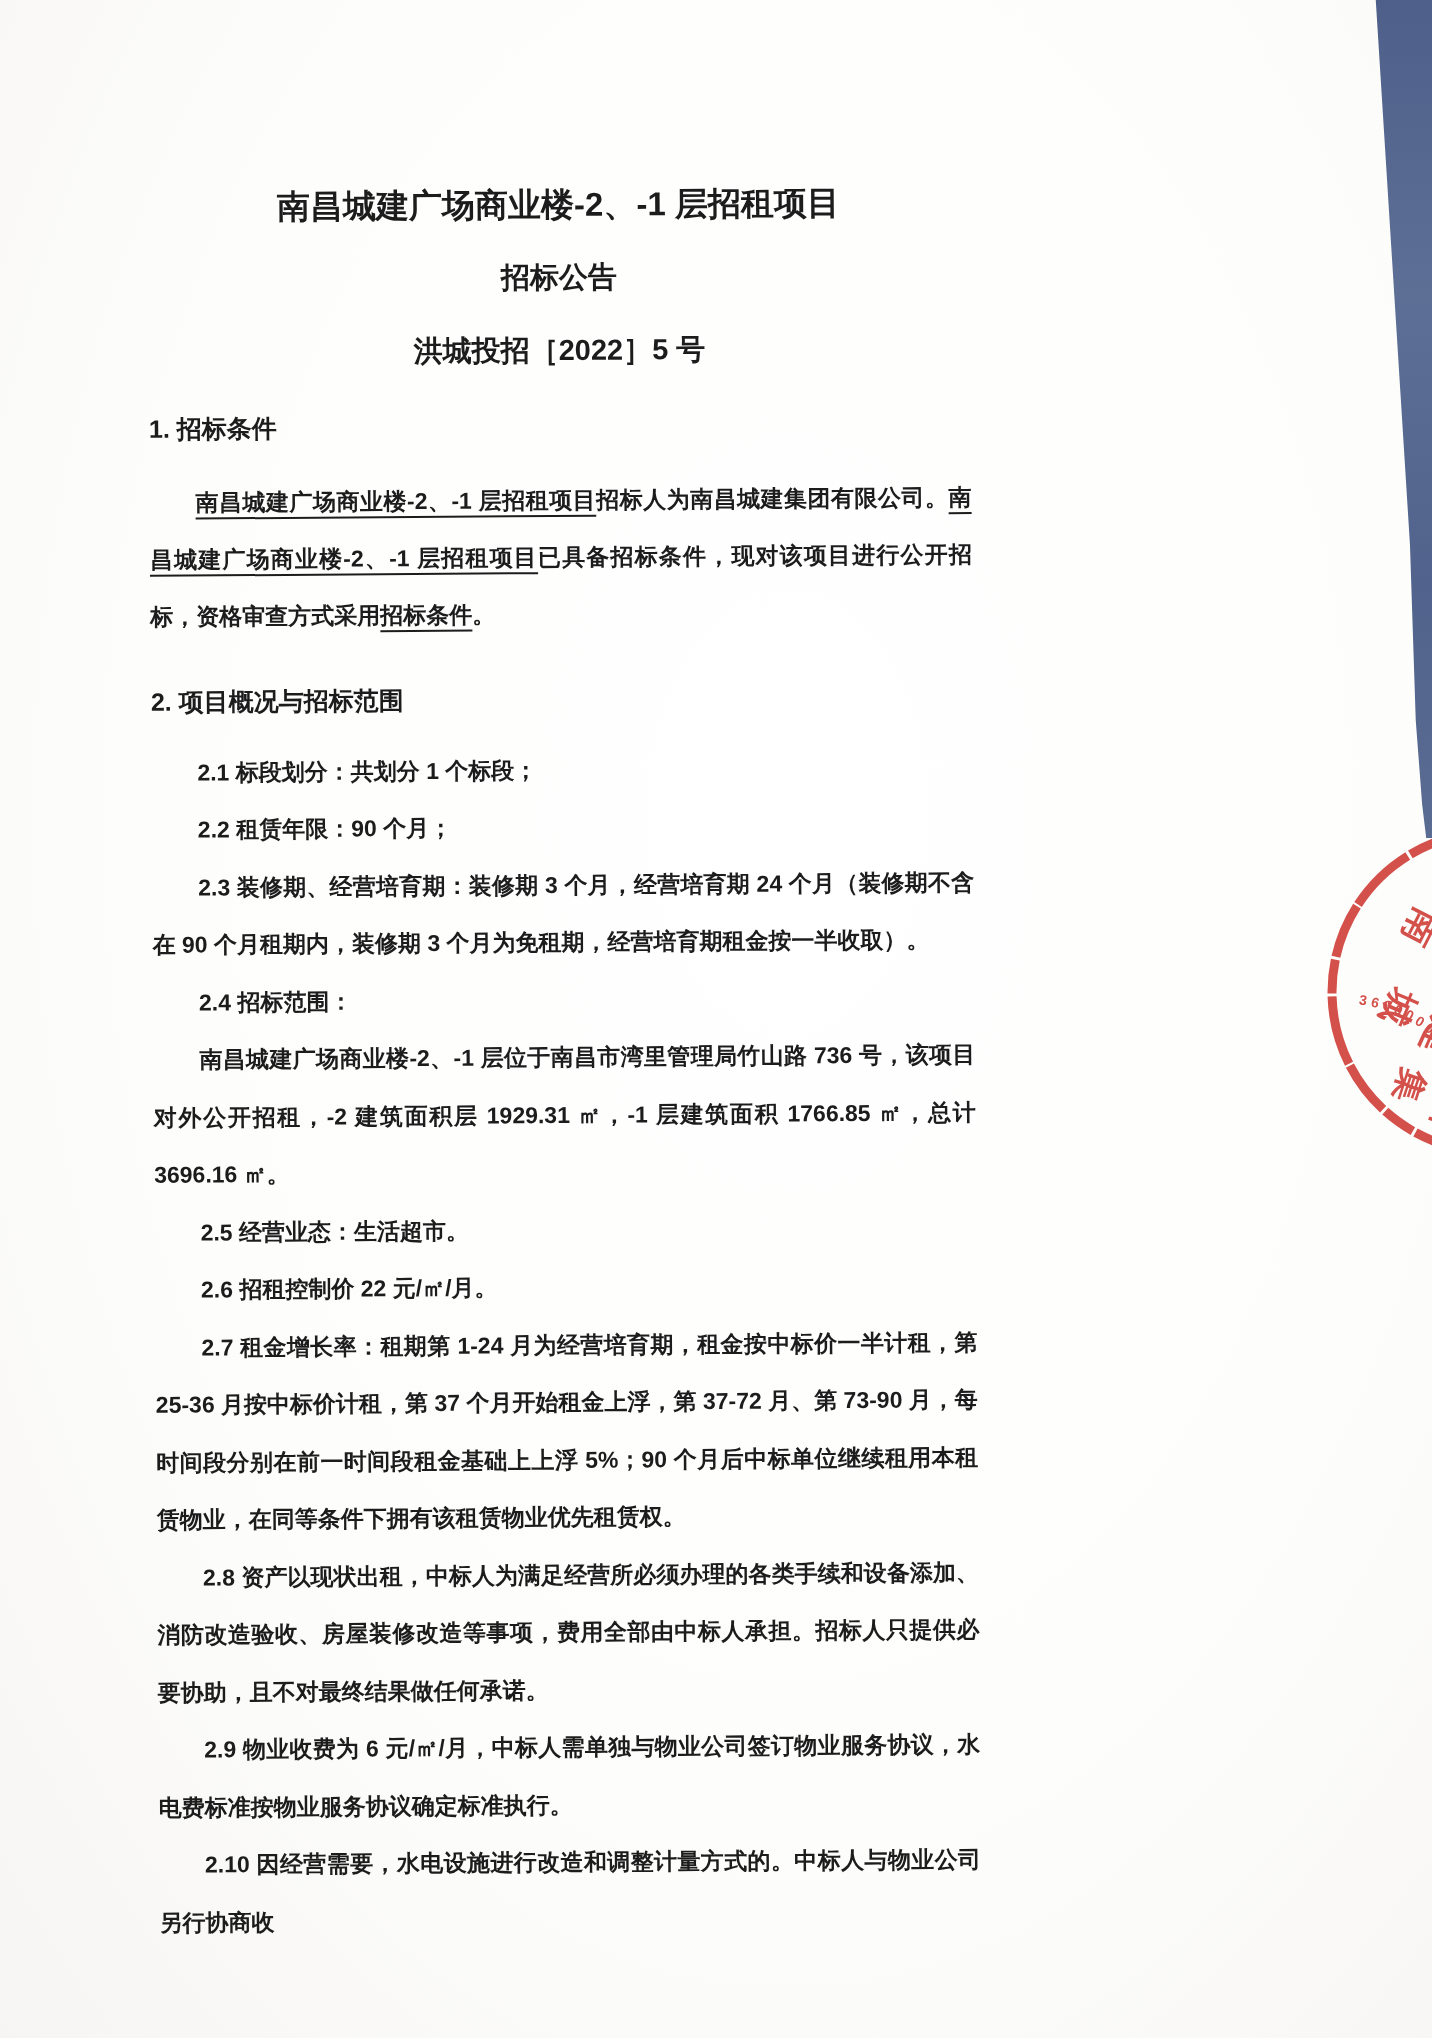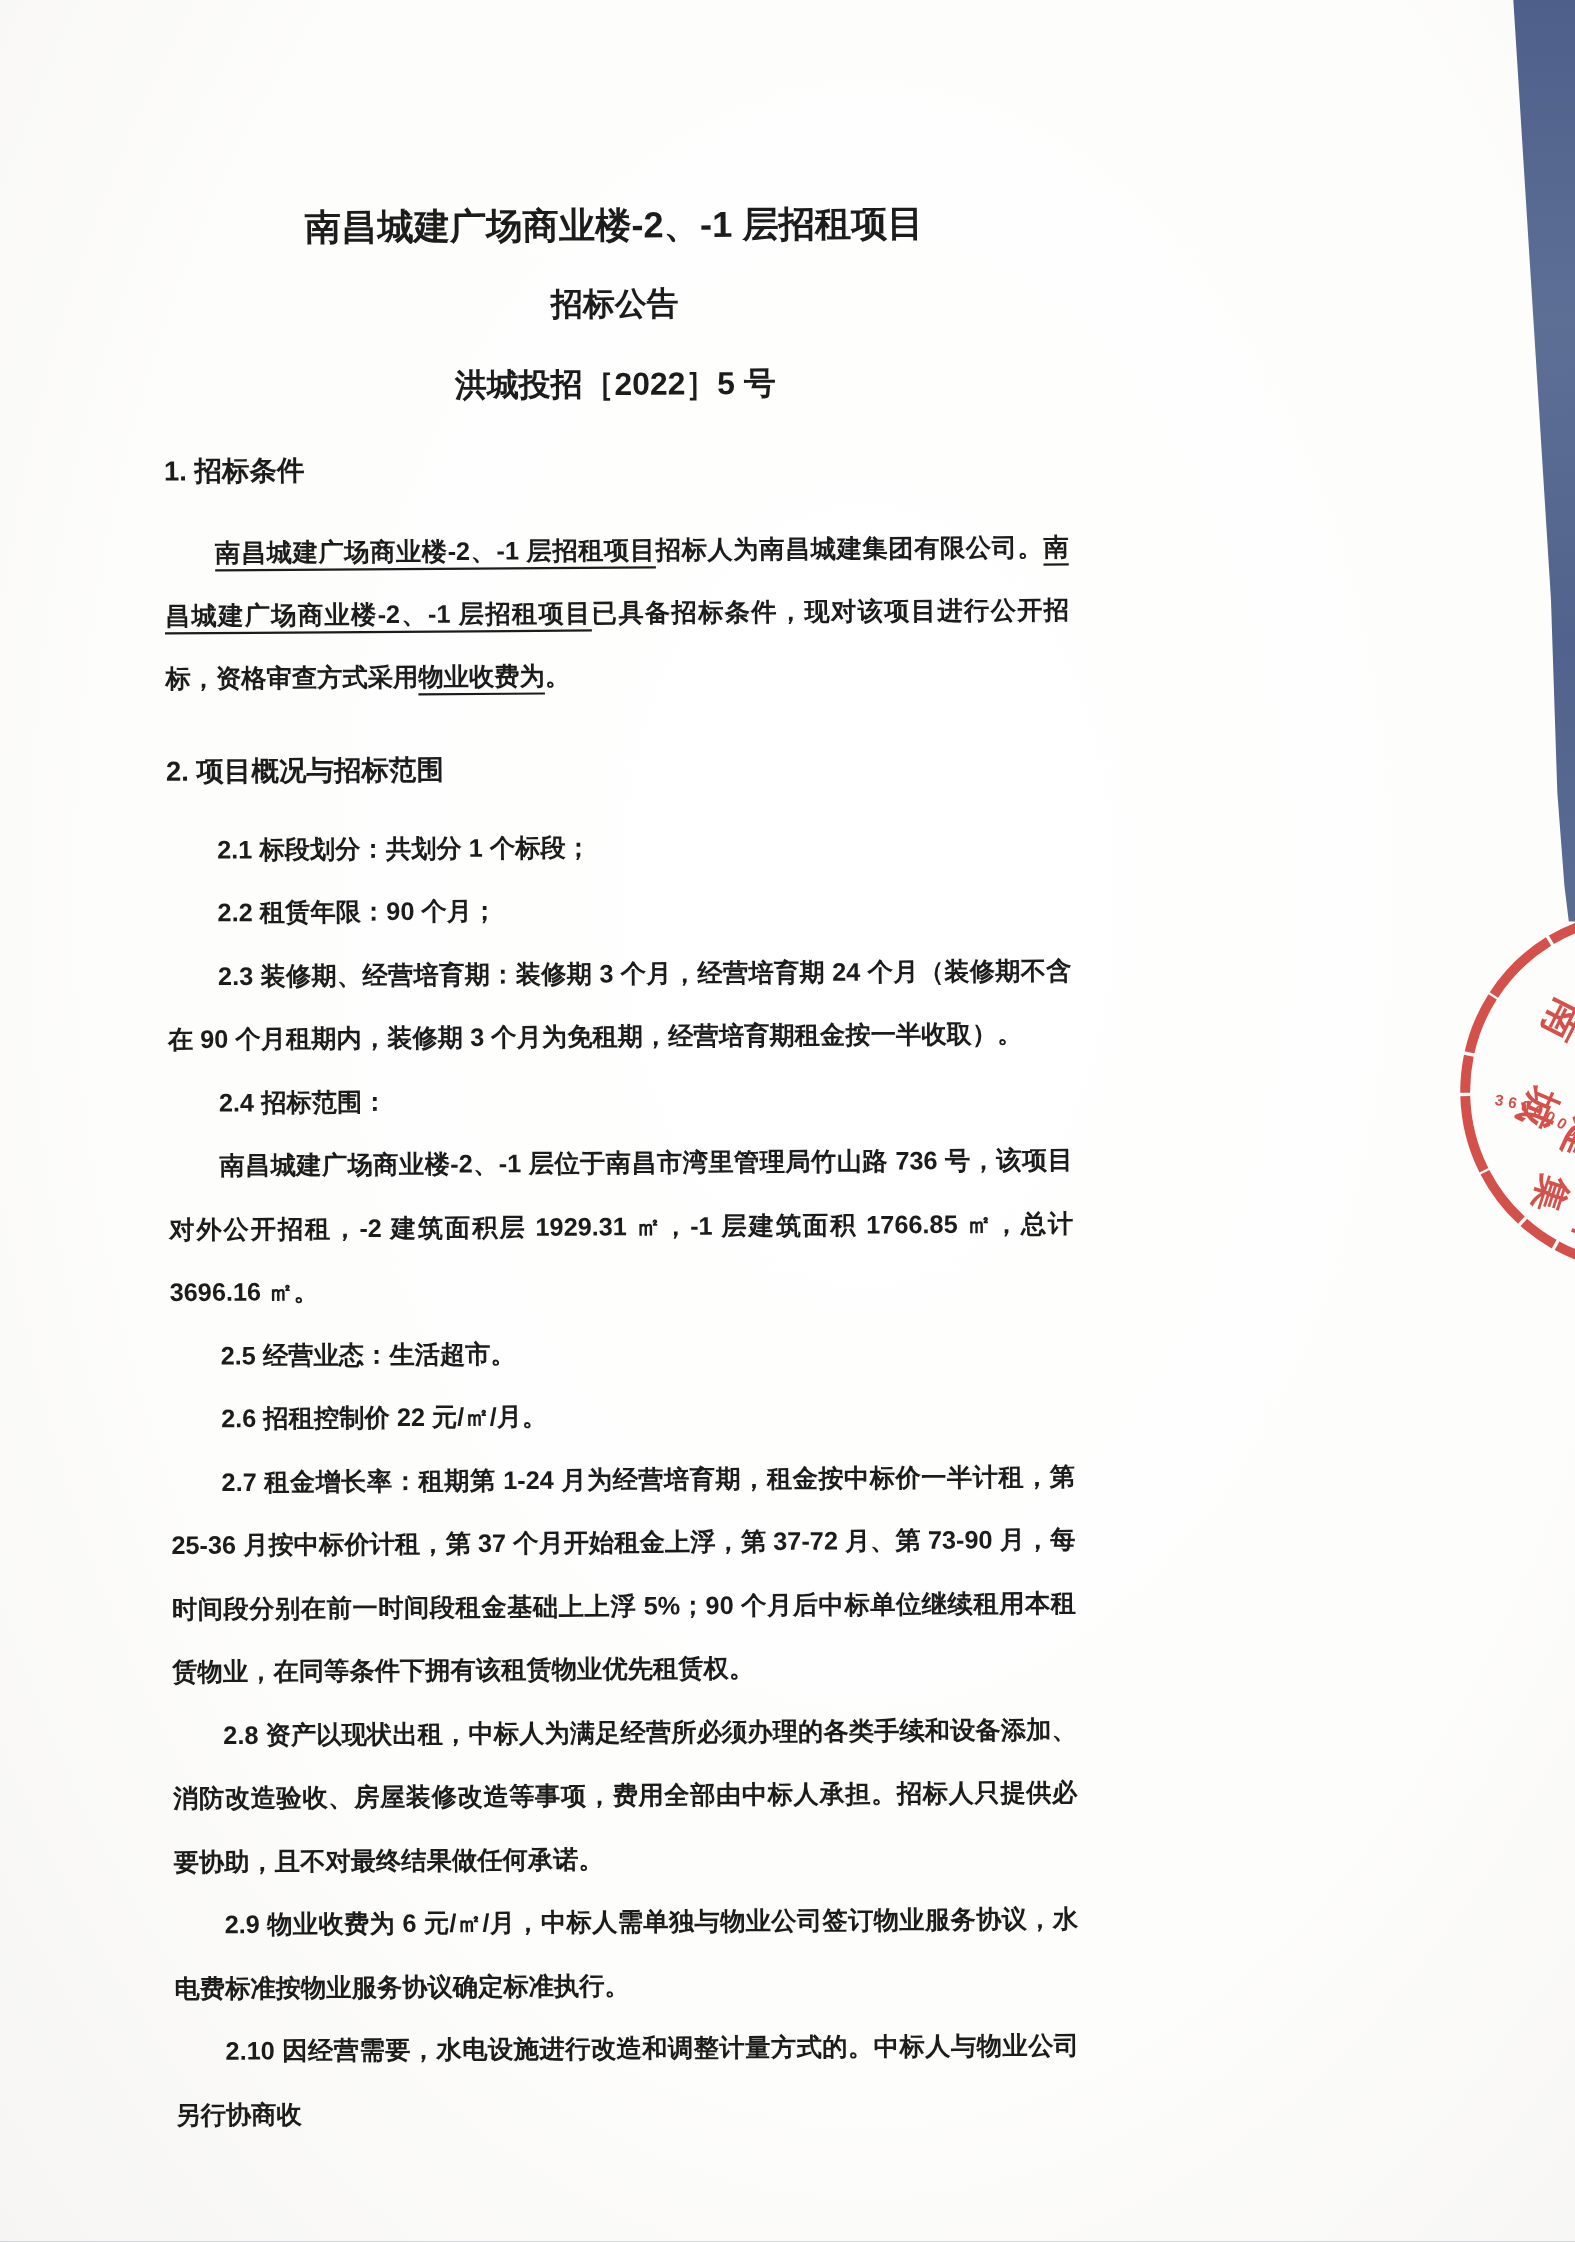--- a/index.html
+++ b/index.html
@@ -77,21 +77,21 @@
   <div class="content">
 
     <div class="title1">南昌城建广场商业楼-2、-1 层招租项目</div>
 
     <div class="title2">招标公告</div>
 
     <div class="title3">洪城投招［2022］5 号</div>
 
     <div class="sec-heading">1. 招标条件</div>
 
-    <p class="body-para"><span class="u">南昌城建广场商业楼-2、-1 层招租项目</span><span>招标人为南昌城建集团有限公司。</span><span class="u">南昌城建广场商业楼-2、-1 层招租项目</span><span>已具备招标条件，现对该项目进行公开招标，资格审查方式采用</span><span class="u">物业收费为</span><span>。</span></p>
+    <p class="body-para"><span class="u">南昌城建广场商业楼-2、-1 层招租项目</span><span>招标人为南昌城建集团有限公司。</span><span class="u">南昌城建广场商业楼-2、-1 层招租项目</span><span>已具备招标条件，现对该项目进行公开招标，资格审查方式采用</span><span class="u">招标条件</span><span>。</span></p>
 
     <div class="sec-heading second">2. 项目概况与招标范围</div>
 
     <div class="items">
       <p class="item">2.1 标段划分：共划分 1 个标段；</p>
       <p class="item">2.2 租赁年限：90 个月；</p>
       <p class="item">2.3 装修期、经营培育期：装修期 3 个月，经营培育期 24 个月（装修期不含在 90 个月租期内，装修期 3 个月为免租期，经营培育期租金按一半收取）。</p>
       <p class="item">2.4 招标范围：</p>
       <p class="item">南昌城建广场商业楼-2、-1 层位于南昌市湾里管理局竹山路 736 号，该项目对外公开招租，-2 建筑面积层 1929.31 ㎡，-1 层建筑面积 1766.85 ㎡，总计 3696.16 ㎡。</p>
       <p class="item">2.5 经营业态：生活超市。</p>

